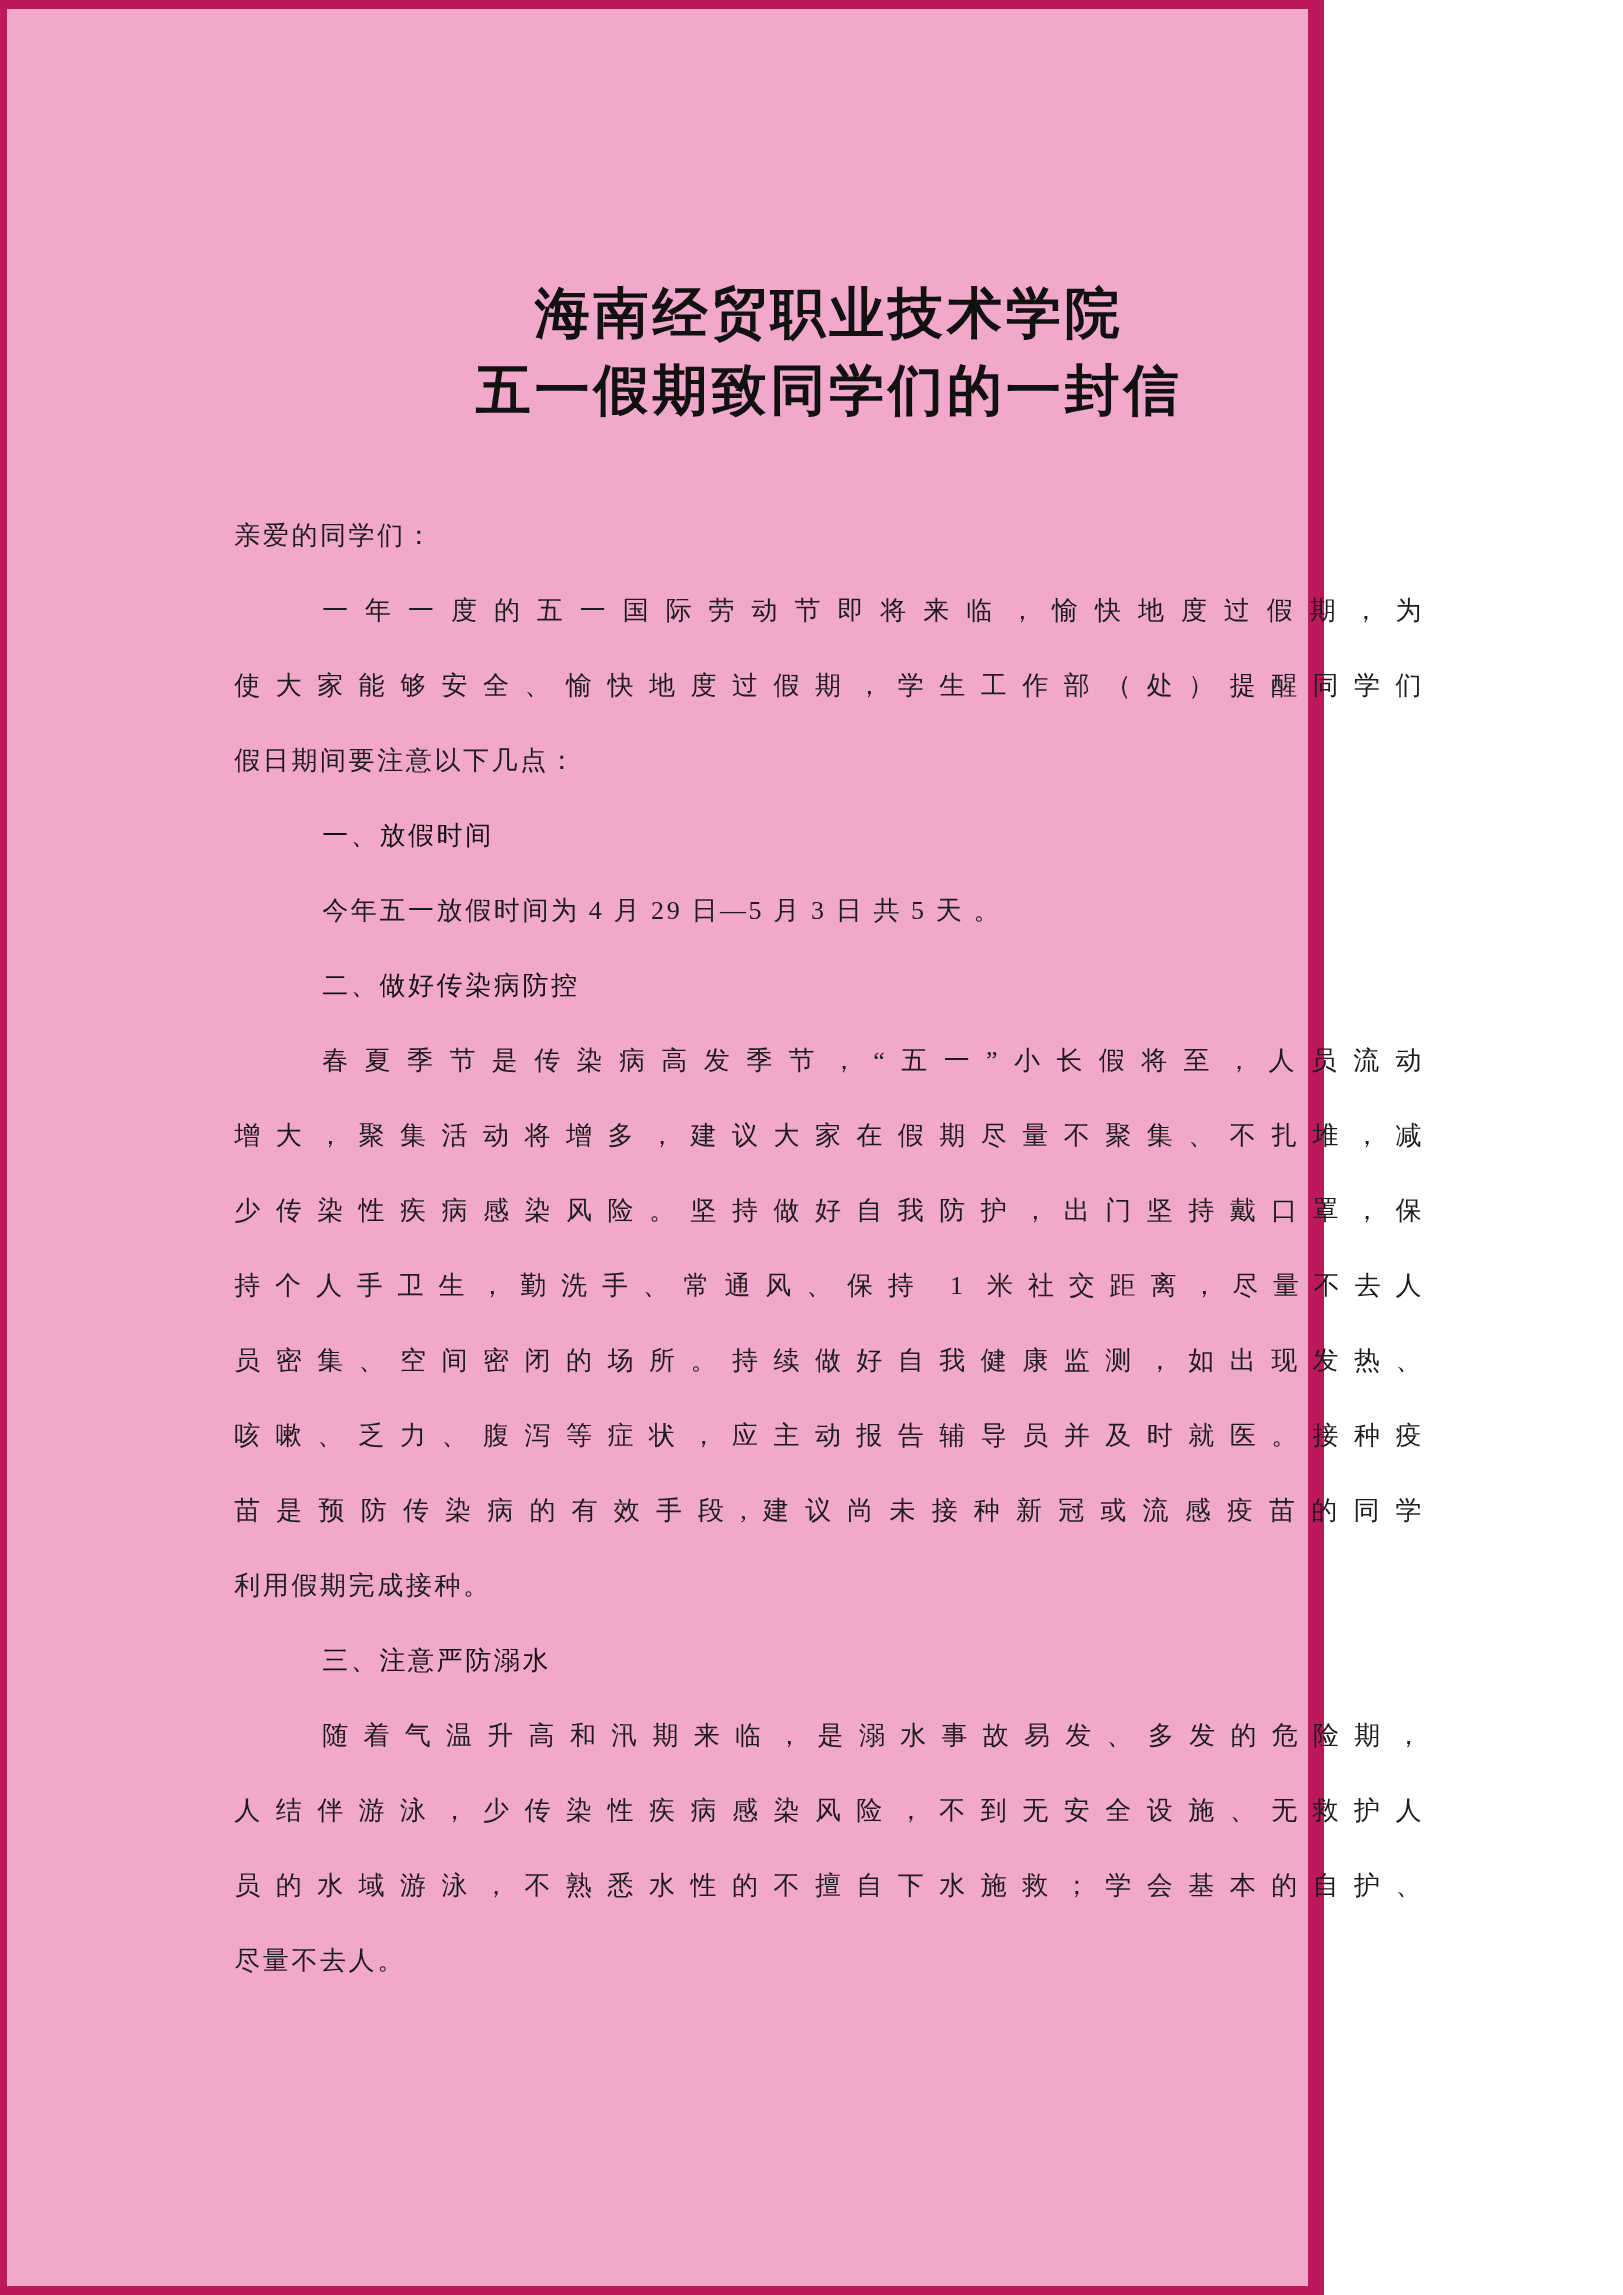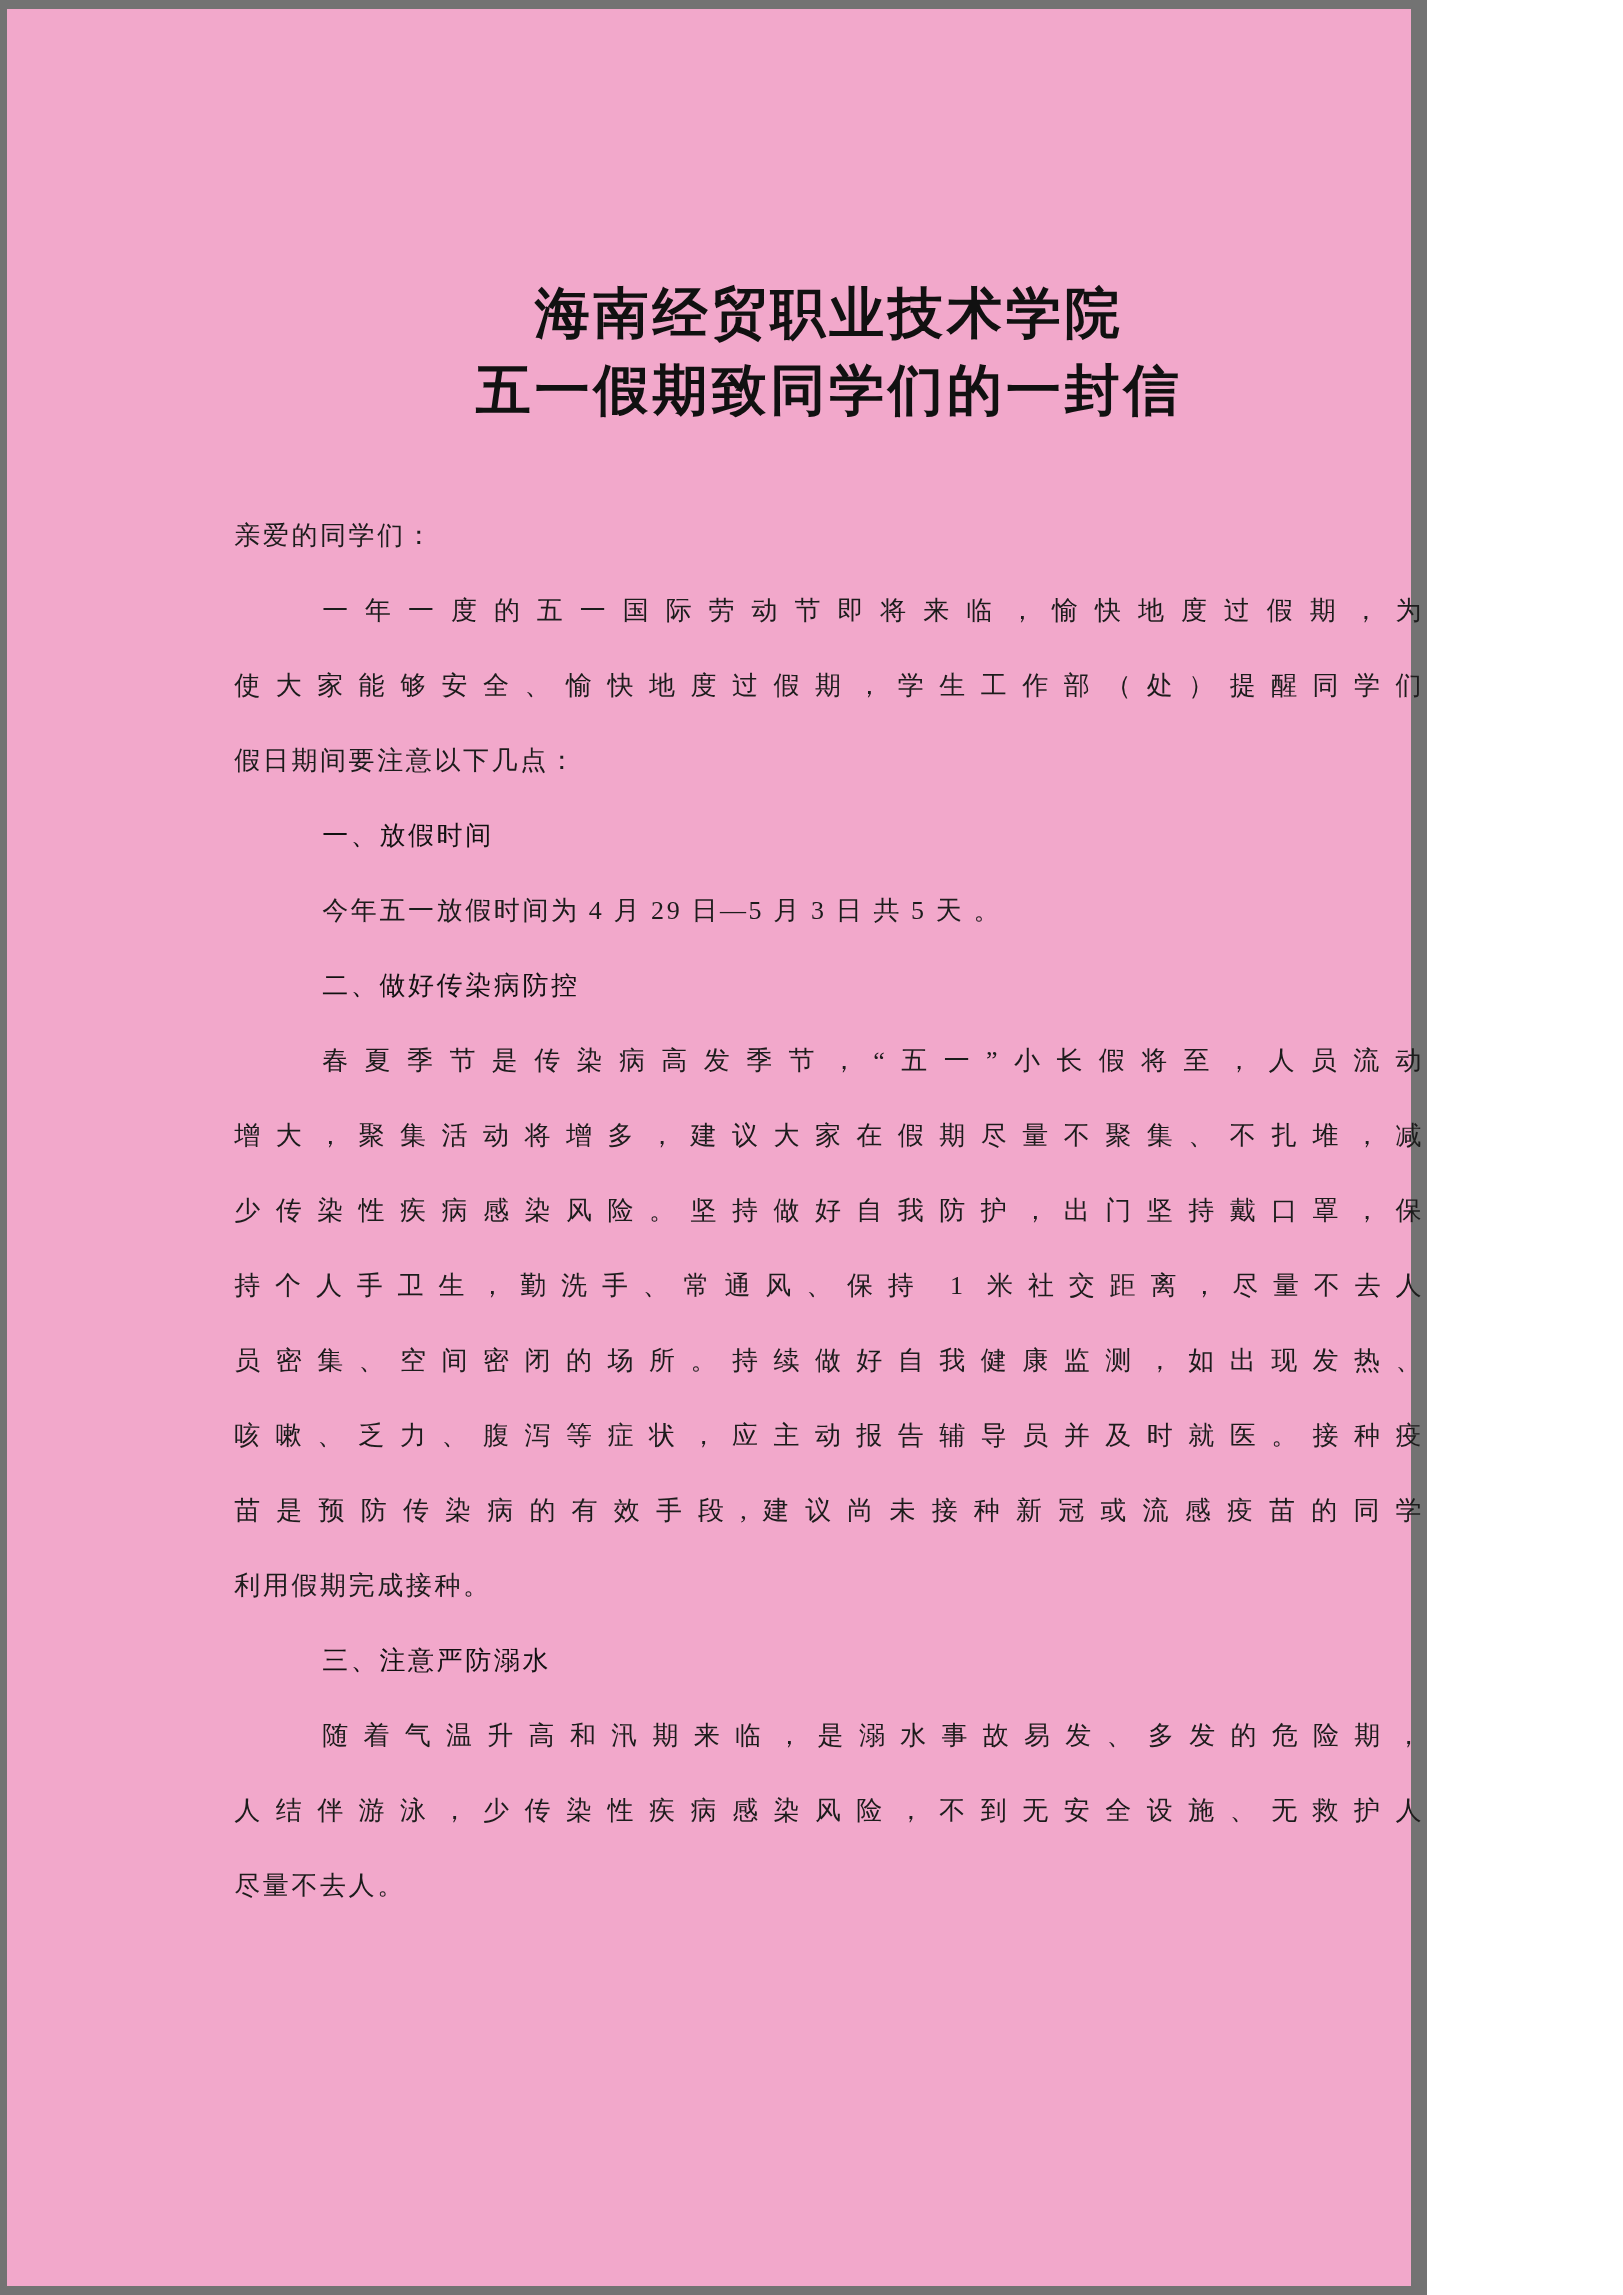--- a/index.html
+++ b/index.html
@@ -5,23 +5,23 @@
   html, body {
     margin: 0;
     padding: 0;
     width: 1623px;
     height: 2295px;
     background: #ffffff;
     overflow: hidden;
   }
   .scan-root {
     position: relative;
-    width: 1427px;
+    width: 1324px;
     height: 2295px;
-    background: #737373;
+    background: #be185d;
   }
   .paper {
     position: absolute;
     left: 7.2px;
     top: 9.2px;
     right: 16.4px;
     bottom: 9.2px;
     background: #f2a8cb;
     box-sizing: border-box;
     padding: 266px 0 0 227px;
@@ -87,19 +87,20 @@
         <div class="line full">增大，聚集活动将增多，建议大家在假期尽量不聚集、不扎堆，减</div>
         <div class="line full">少传染性疾病感染风险。坚持做好自我防护，出门坚持戴口罩，保</div>
         <div class="line full">持个人手卫生，勤洗手、常通风、保持 1 米社交距离，尽量不去人</div>
         <div class="line full">员密集、空间密闭的场所。持续做好自我健康监测，如出现发热、</div>
         <div class="line full">咳嗽、乏力、腹泻等症状，应主动报告辅导员并及时就医。接种疫</div>
         <div class="line full">苗是预防传染病的有效手段,建议尚未接种新冠或流感疫苗的同学</div>
         <div class="line">利用假期完成接种。</div>
         <div class="line indent heading">三、注意严防溺水</div>
         <div class="line indent full">随着气温升高和汛期来临，是溺水事故易发、多发的危险期，</div>
         <div class="line full">人结伴游泳，少传染性疾病感染风险，不到无安全设施、无救护人</div>
+        <div class="line full">员的水域游泳，不熟悉水性的不擅自下水施救；学会基本的自护、</div>
         <div class="line">尽量不去人。</div>
       </div>
 
     </div>
   </div>
 </div>
 
 
 </body></html>

